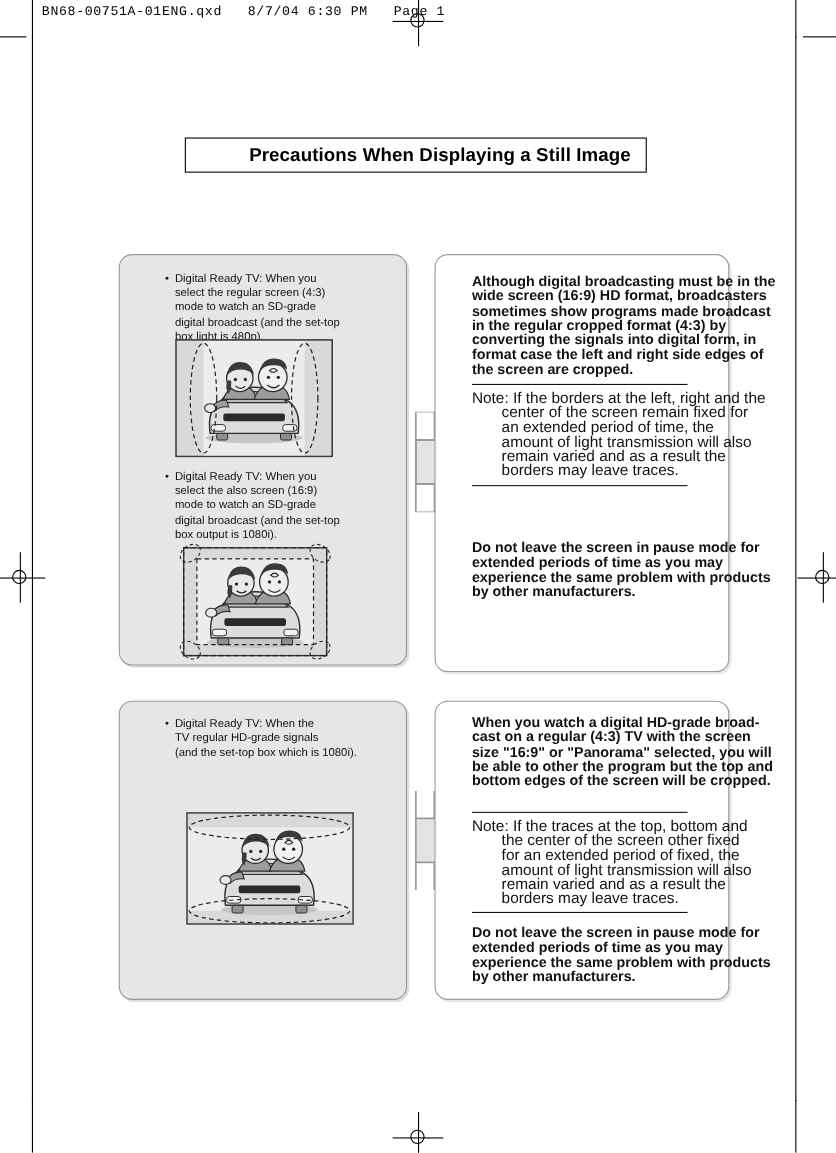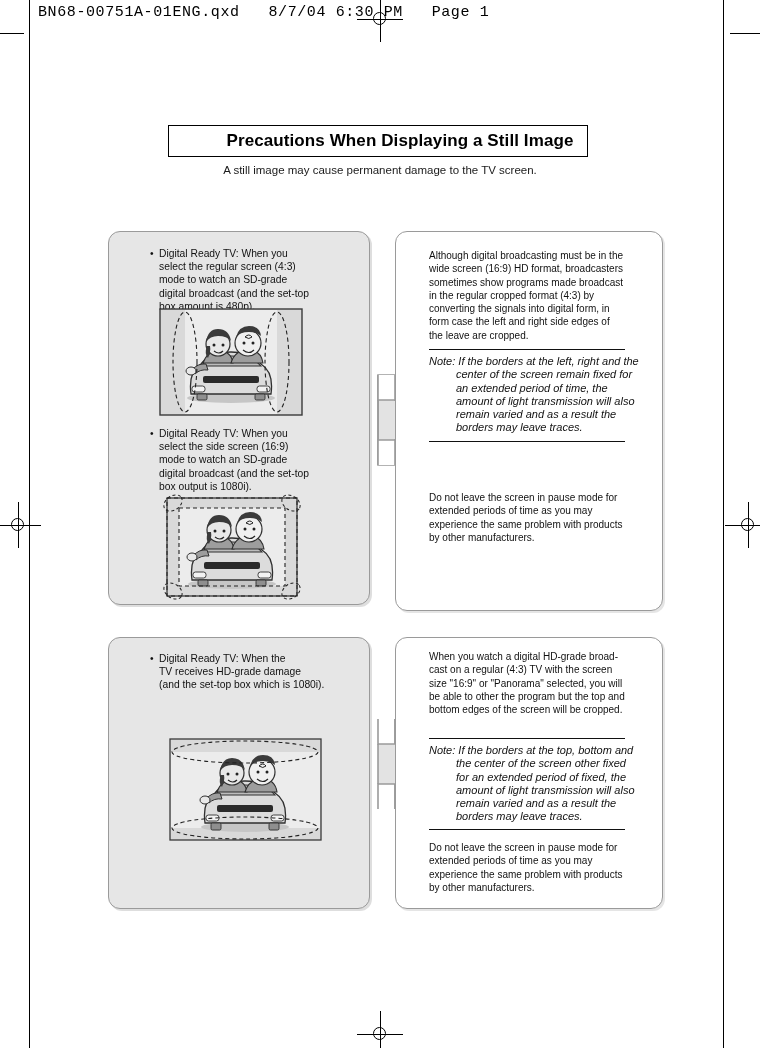--- a/index.html
+++ b/index.html
@@ -15,21 +15,21 @@
   .cropline{position:absolute;background:#000;}
   .reg{position:absolute;width:26px;height:26px;}
   .reg .c{position:absolute;left:6px;top:6px;width:13px;height:13px;border:1px solid #000;border-radius:50%;box-sizing:border-box;}
   .reg .h{position:absolute;left:-10px;top:12.5px;width:46px;height:1px;background:#000;}
   .reg .v{position:absolute;top:-10px;left:12.5px;width:1px;height:46px;background:#000;}
 
   
   .filehdr{
     position:absolute;left:38px;top:4px;
     font-family:"Liberation Mono","DejaVu Sans Mono",monospace;
-    font-size:15px;letter-spacing:.6px;color:#000;white-space:pre;
+    font-size:12px;letter-spacing:.6px;color:#000;white-space:pre;
   }
 
   
   .titlebox{
     position:absolute;left:168px;top:125px;width:420px;height:32px;
     border:1.5px solid #000;box-sizing:border-box;
     display:flex;align-items:center;justify-content:center;padding-left:44px;
   }
   .titlebox .t{font-size:17px;font-weight:bold;letter-spacing:.1px;color:#000;}
   .subtitle{
@@ -44,23 +44,23 @@
   }
   .rpanel{
     position:absolute;background:#ffffff;border:1.2px solid #9a9a9a;
     border-radius:12px;box-sizing:border-box;box-shadow:2px 2px 0 rgba(0,0,0,.10);
   }
 
   .bullet{position:absolute;font-size:10.3px;line-height:13.2px;color:#111;}
   .bullet .dot{position:absolute;left:0;top:0;}
   .bullet .bl{display:block;padding-left:9px;}
 
-  .rtext{position:absolute;font-size:10px;line-height:13.3px;color:#111;}
+  .rtext{position:absolute;font-size:13px;line-height:13.3px;color:#111;font-weight:bold;}
   .rtext .ln{display:block;white-space:pre;}
-  .note{position:absolute;font-size:11px;line-height:13.3px;font-style:italic;color:#111;}
+  .note{position:absolute;font-size:14px;line-height:13.3px;color:#111;}
   .note .ln{display:block;white-space:pre;}
   .note .ln.ind{padding-left:27px;}
   .rule{position:absolute;height:1.3px;background:#111;}
 
   
   .arrow{position:absolute;}
 
   
   .illu{position:absolute;}
 </style>
@@ -98,31 +98,30 @@
     <div class="h"></div>
       <div class="v"></div>
       <div class="c"></div>
   </div>
 
   <div class="filehdr">BN68-00751A-01ENG.qxd   8/7/04 6:30 PM   Page 1</div>
 
   <div class="titlebox">
     <span class="t">Precautions When Displaying a Still Image</span>
   </div>
-  <div class="subtitle">A still image may cause permanent damage to the TV screen.</div>
 
   <div class="lpanel" style="left:108px;top:231px;width:262px;height:374px;"></div>
 
   <div class="bullet" style="left:150px;top:247px;width:215px;">
     <span class="dot">•</span>
     <span class="bl">Digital Ready TV: When you</span>
     <span class="bl">select the regular screen (4:3)</span>
     <span class="bl">mode to watch an SD-grade</span>
     <span class="bl">digital broadcast (and the set-top</span>
-    <span class="bl">box amount is 480p).</span>
+    <span class="bl">box light is 480p).</span>
   </div>
 
   <div class="illu" style="left:159px;top:308px;width:144px;height:108px;">
     <svg width="144" height="108" viewBox="0 0 144 108">
       <rect x="1" y="1" width="142" height="106" fill="#d9d9d9" stroke="#3a3a3a" stroke-width="1.4"></rect>
       <rect x="26" y="2" width="92" height="104" fill="#ececec"></rect>
 
       <g>
         <ellipse cx="72" cy="90" rx="44" ry="5" fill="#c6c6c6"></ellipse>
         <path d="M32 86 q-3 -22 10 -30 q10 -12 30 -12 q20 0 30 12 q13 8 10 30 z" fill="#dcdcdc" stroke="#2f2f2f" stroke-width="1.3"></path>
@@ -156,21 +155,21 @@
       </g>
 
       <ellipse cx="26" cy="54" rx="12" ry="50" fill="none" stroke="#222" stroke-width="1.1" stroke-dasharray="4 3"></ellipse>
       <ellipse cx="118" cy="54" rx="12" ry="50" fill="none" stroke="#222" stroke-width="1.1" stroke-dasharray="4 3"></ellipse>
     </svg>
   </div>
 
   <div class="bullet" style="left:150px;top:427px;width:215px;">
     <span class="dot">•</span>
     <span class="bl">Digital Ready TV: When you</span>
-    <span class="bl">select the side screen (16:9)</span>
+    <span class="bl">select the also screen (16:9)</span>
     <span class="bl">mode to watch an SD-grade</span>
     <span class="bl">digital broadcast (and the set-top</span>
     <span class="bl">box output is 1080i).</span>
   </div>
 
   <div class="illu" style="left:159px;top:492px;width:146px;height:110px;">
     <svg width="146" height="110" viewBox="0 0 146 110">
       <rect x="8" y="6" width="130" height="98" fill="#d9d9d9" stroke="#3a3a3a" stroke-width="1.3"></rect>
       <rect x="20" y="16" width="106" height="78" fill="#ececec"></rect>
       <g transform="translate(1,8) scale(1.0)">
@@ -224,22 +223,22 @@
   </div>
 
   <div class="rpanel" style="left:395px;top:231px;width:268px;height:380px;"></div>
 
   <div class="rtext" style="left:429px;top:249px;width:210px;">
     <span class="ln">Although digital broadcasting must be in the</span>
     <span class="ln">wide screen (16:9) HD format, broadcasters</span>
     <span class="ln">sometimes show programs made broadcast</span>
     <span class="ln">in the regular cropped format (4:3) by</span>
     <span class="ln">converting the signals into digital form, in</span>
-    <span class="ln">form case the left and right side edges of</span>
-    <span class="ln">the leave are cropped.</span>
+    <span class="ln">format case the left and right side edges of</span>
+    <span class="ln">the screen are cropped.</span>
   </div>
 
   <div class="rule" style="left:429px;top:349px;width:196px;"></div>
 
   <div class="note" style="left:429px;top:355px;width:205px;">
     <span class="ln">Note: If the borders at the left, right and the</span>
     <span class="ln ind">center of the screen remain fixed for</span>
     <span class="ln ind">an extended period of time, the</span>
     <span class="ln ind">amount of light transmission will also</span>
     <span class="ln ind">remain varied and as a result the</span>
@@ -253,21 +252,21 @@
     <span class="ln">extended periods of time as you may</span>
     <span class="ln">experience the same problem with products</span>
     <span class="ln">by other manufacturers.</span>
   </div>
 
   <div class="lpanel" style="left:108px;top:637px;width:262px;height:272px;"></div>
 
   <div class="bullet" style="left:150px;top:652px;width:222px;">
     <span class="dot">•</span>
     <span class="bl">Digital Ready TV: When the</span>
-    <span class="bl">TV receives HD-grade damage</span>
+    <span class="bl">TV regular HD-grade signals</span>
     <span class="bl">(and the set-top box which is 1080i).</span>
   </div>
 
   <div class="illu" style="left:168px;top:733px;width:155px;height:113px;">
     <svg width="155" height="113" viewBox="0 0 155 113">
       <rect x="2" y="6" width="151" height="101" fill="#d9d9d9" stroke="#3a3a3a" stroke-width="1.3"></rect>
       <rect x="3" y="19" width="149" height="76" fill="#ececec"></rect>
       <g transform="translate(5,10)">
         <ellipse cx="72" cy="84" rx="44" ry="5" fill="#c6c6c6"></ellipse>
         <path d="M32 80 q-3 -22 10 -30 q10 -12 30 -12 q20 0 30 12 q13 8 10 30 z" fill="#dcdcdc" stroke="#2f2f2f" stroke-width="1.3"></path>
@@ -316,21 +315,21 @@
     <span class="ln">When you watch a digital HD-grade broad-</span>
     <span class="ln">cast on a regular (4:3) TV with the screen</span>
     <span class="ln">size "16:9" or "Panorama" selected, you will</span>
     <span class="ln">be able to other the program but the top and</span>
     <span class="ln">bottom edges of the screen will be cropped.</span>
   </div>
 
   <div class="rule" style="left:429px;top:738px;width:196px;"></div>
 
   <div class="note" style="left:429px;top:744px;width:205px;">
-    <span class="ln">Note: If the borders at the top, bottom and</span>
+    <span class="ln">Note: If the traces at the top, bottom and</span>
     <span class="ln ind">the center of the screen other fixed</span>
     <span class="ln ind">for an extended period of fixed, the</span>
     <span class="ln ind">amount of light transmission will also</span>
     <span class="ln ind">remain varied and as a result the</span>
     <span class="ln ind">borders may leave traces.</span>
   </div>
 
   <div class="rule" style="left:429px;top:829px;width:196px;"></div>
 
   <div class="rtext" style="left:429px;top:841px;width:215px;">

